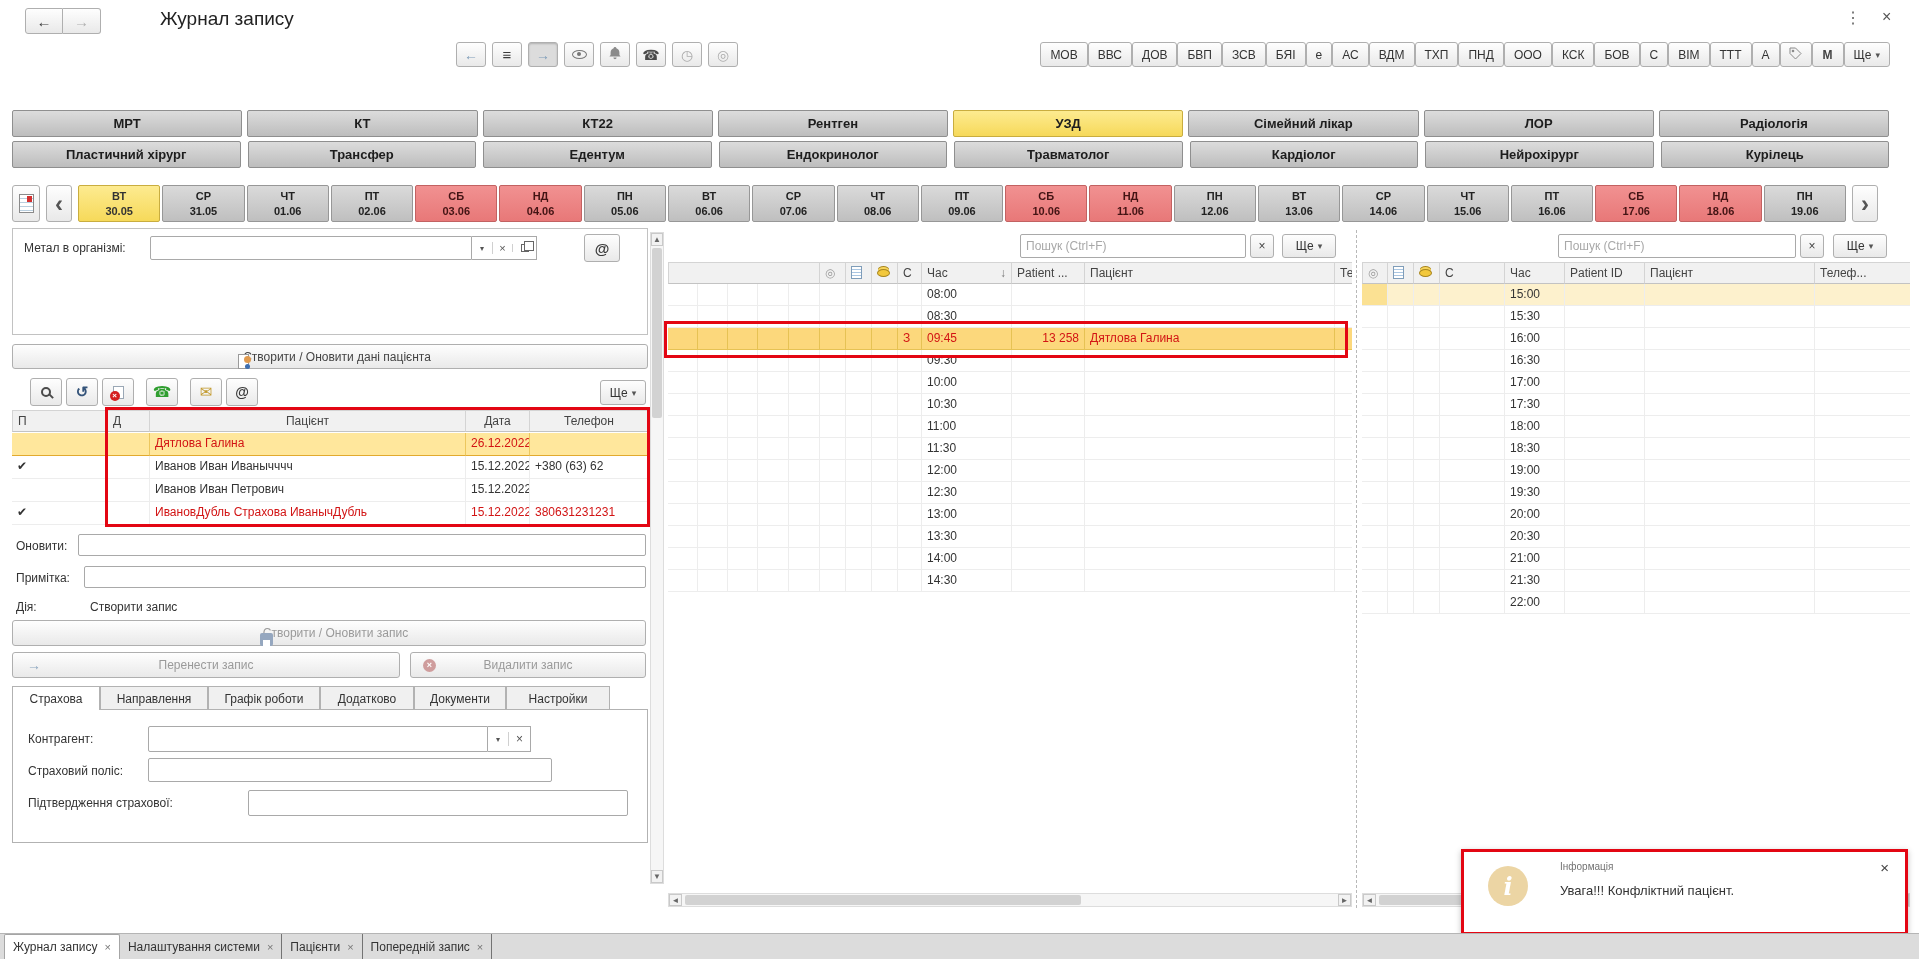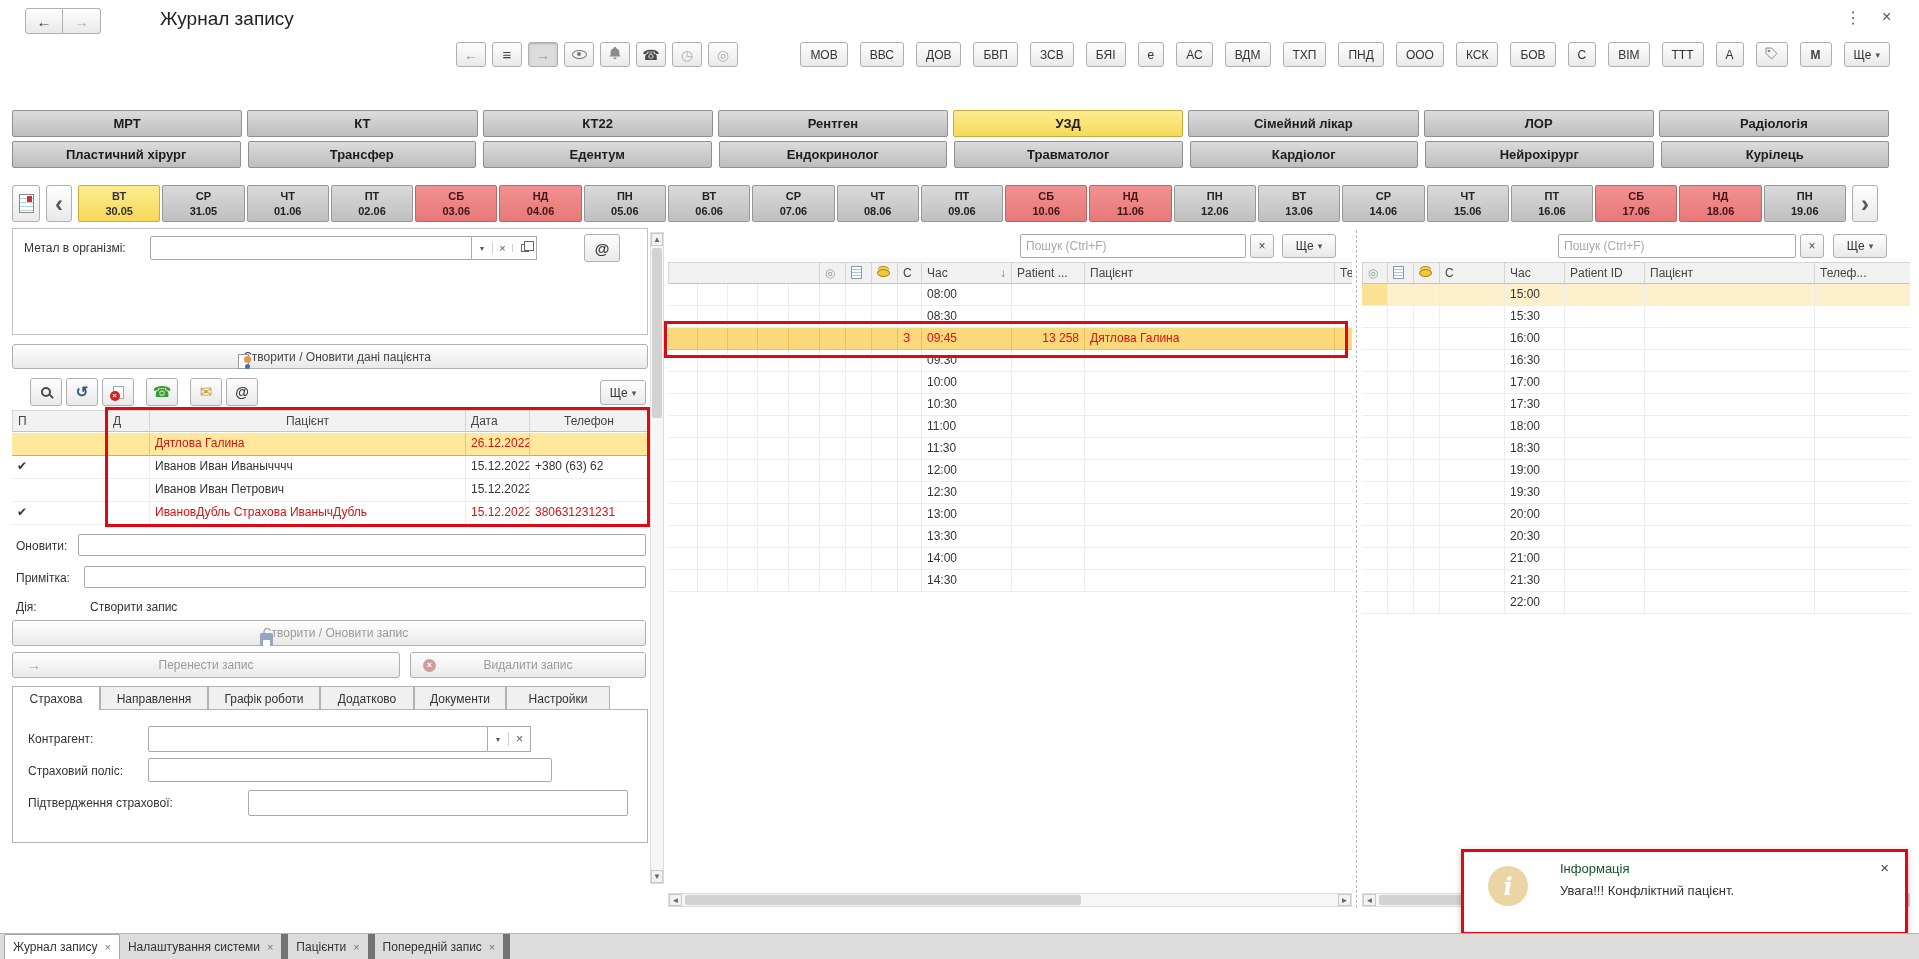--- a/index.html
+++ b/index.html
@@ -15,21 +15,21 @@
 .dbtn{flex:1;height:37px;border:1px solid #979797;border-radius:2px;background:linear-gradient(#dadada,#bfbfbf);font-size:11px;font-weight:bold;display:flex;flex-direction:column;align-items:center;justify-content:center;line-height:1.35;color:#222}
 .dbtn.we{background:linear-gradient(#f19191,#e87878);border-color:#c26262;color:#431414}
 .dbtn.sel{background:linear-gradient(#fdeb90,#f6d95a);border-color:#c9ad3f;color:#333}
 .chev{font-size:24px;color:#555;font-weight:bold}
 .fld{border:1px solid #a9a9a9;border-radius:2px;background:#fff;font-family:"Liberation Sans",sans-serif;font-size:12px;padding:0 5px;color:#333;outline:none}
 .fld::placeholder{color:#a8a8a8}
 .trow{display:flex;position:absolute;left:0;right:0;height:22px}
 .hc{background:#f1f1f1;border-right:1px solid #d4d4d4;border-bottom:1px solid #c3c3c3;border-top:1px solid #d4d4d4;padding:3px 5px;font-size:12px;color:#444;white-space:nowrap;overflow:hidden}
 .bc{border-right:1px solid #ededed;border-bottom:1px solid #ededed;padding:3px 5px;font-size:12px;white-space:nowrap;overflow:hidden}
 .red{color:#d21414}
-.lP{width:96px}.lD{width:42px}.lN{width:316px}.lDt{width:64px;}.lTel{flex:1}
+.lP{width:96px}.lD{width:42px}.lN{width:316px}.lDt{width:64px;text-align:center}.lTel{flex:1}
 .mLa{width:30px}.mLb{width:31px}.mI{width:26px}.mC{width:24px}.mT{width:90px}.mP{width:73px;text-align:right}.mN{width:250px}.mF{flex:1;border-right:none}
 .rI{width:26px}.rC{width:65px}.rT{width:60px}.rP{width:80px}.rN{width:170px}.rF{flex:1;border-right:none}
 .rsel{background:#ffe79c}
 .rsel .bc{border-color:#ecc75e;border-bottom-color:#e2aa2e}
 .arow{background:#fcd87c}
 .arow .bc{border-color:#e6c254}
 .prow0{background:#fdf1cd}
 .caret{font-size:9px;margin-left:4px;color:#555}
 .ic-eye{display:inline-block;width:15px;height:9px;border:1.5px solid #777;border-radius:50%;position:relative}
 .ic-eye::after{content:"";position:absolute;left:4px;top:1px;width:4px;height:4px;border-radius:50%;background:#777}
@@ -46,21 +46,21 @@
 .ic-person{display:inline-block;width:14px;height:15px;position:relative}
 .ic-person::before{content:"";position:absolute;left:1px;top:0;width:9px;height:13px;background:#fff;border:1px solid #9a9a9a}
 .ic-person::after{content:"";position:absolute;right:0;top:2px;width:7px;height:7px;border-radius:50%;background:#e09a4e;box-shadow:0 7px 0 -1px #3f6fb0}
 .ic-cal{display:inline-block;width:15px;height:19px;background:repeating-linear-gradient(#fff 0 3px,#b9cede 3px 4px);border:1px solid #8a8a8a;position:relative}
 .ic-cal::after{content:"";position:absolute;right:1px;top:1px;width:5px;height:6px;background:#d43030}
 .ic-delcirc{display:inline-block;width:13px;height:13px;border-radius:50%;background:#cf9d9d;color:#fff;font-size:9px;line-height:13px;text-align:center;font-weight:bold}
 .scroll-btn{background:#f2f2f2;border:1px solid #c9c9c9;color:#666;font-size:8px;display:flex;align-items:center;justify-content:center}
 .annot{position:absolute;border:3px solid #e30613;pointer-events:none}
 .tabL{border:1px solid #b2b2b2;border-bottom:none;background:#f0f0f0;display:flex;align-items:center;justify-content:center;font-size:12px;color:#333;height:24px}
 .tabL.act{background:#fff;position:relative;z-index:2}
-.btab{display:flex;align-items:center;padding:0 8px;font-size:12px;color:#333;height:25px;border-right:7px solid #737373;white-space:nowrap}
+.btab{display:flex;align-items:center;padding:0 8px;font-size:12px;color:#333;height:25px;border-right:1px solid #737373;white-space:nowrap}
 .btab .x{margin-left:7px;color:#777;font-size:11px}
 .btab.act{background:#fff;border:1px solid #a5a5a5;border-bottom:none;border-radius:2px 2px 0 0}
 </style>
 </head>
 <body>
 
 <div class="a flex" style="left:25px;top:8px">
   <div class="btn1" style="width:38px;height:26px;border-radius:3px 0 0 3px">
       <span style="font-size:15px;color:#3a3a3a;font-weight:bold">←</span>
     </div>
@@ -93,21 +93,21 @@
   <div class="btn1" style="width:30px;height:25px">
       <span style="color:#4a4a4a;font-size:14px">☎</span>
     </div>
   <div class="btn1" style="width:30px;height:25px">
       <span style="color:#aeaeae;font-size:14px">◷</span>
     </div>
   <div class="btn1" style="width:30px;height:25px">
       <span style="color:#aeaeae;font-size:14px">◎</span>
     </div>
 </div>
-<div class="a flex" style="left:756px;top:42px;width:1134px;gap:12px;justify-content:flex-end">
+<div class="a flex" style="left:756px;top:42px;width:1134px;justify-content:flex-end">
   <div class="btn1 tbtn">МОВ</div>
   <div class="btn1 tbtn">ВВС</div>
   <div class="btn1 tbtn">ДОВ</div>
   <div class="btn1 tbtn">БВП</div>
   <div class="btn1 tbtn">ЗСВ</div>
   <div class="btn1 tbtn">БЯІ</div>
   <div class="btn1 tbtn">е</div>
   <div class="btn1 tbtn">АС</div>
   <div class="btn1 tbtn">ВДМ</div>
   <div class="btn1 tbtn">ТХП</div>
@@ -800,21 +800,21 @@
   <div class="scroll-btn a" style="left:0;top:0;width:13px;height:12px">◄</div>
   <div class="a" style="left:16px;top:1px;width:264px;height:10px;background:#d2d2d2;border-radius:2px"></div>
   <div class="scroll-btn a" style="right:0;top:0;width:13px;height:12px">►</div>
 </div>
 
 <div class="annot" style="left:105px;top:407px;width:545px;height:120px"></div>
 <div class="annot" style="left:664px;top:321px;width:684px;height:37px"></div>
 
 <div class="a" style="left:1461px;top:849px;width:447px;height:86px;background:#fff;border:3px solid #e30613;box-shadow:0 2px 6px rgba(0,0,0,.25)">
   <div style="position:absolute;left:24px;top:14px;width:40px;height:40px;border-radius:50%;background:#ecd5a4;color:#fff;font-family:'DejaVu Serif',serif;font-style:italic;font-weight:bold;font-size:24px;display:flex;align-items:center;justify-content:center">i</div>
-  <div style="position:absolute;left:96px;top:9px;font-size:13px;color:#14532d">Інформація</div>
+  <div style="position:absolute;left:96px;top:9px;font-size:10px;color:#737373">Інформація</div>
   <div style="position:absolute;left:96px;top:31px;font-size:13px;color:#333">Увага!!! Конфліктний пацієнт.</div>
   <div style="position:absolute;right:16px;top:7px;font-size:15px;color:#444">×</div>
 </div>
 
 <div class="a flex" style="left:0;top:933px;width:1919px;height:26px;background:#dcdcdc;border-top:1px solid #b5b5b5;padding-left:4px">
   <div class="btab act">
       <span>Журнал запису</span>
       <span class="x">×</span>
     </div>
   <div class="btab">

